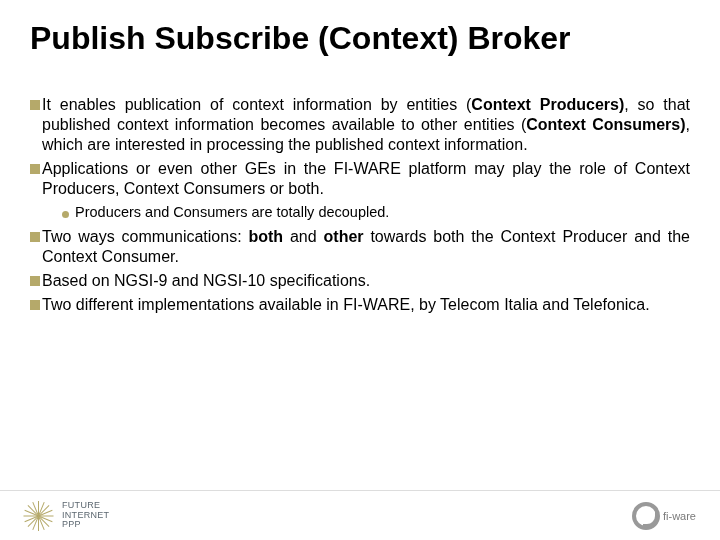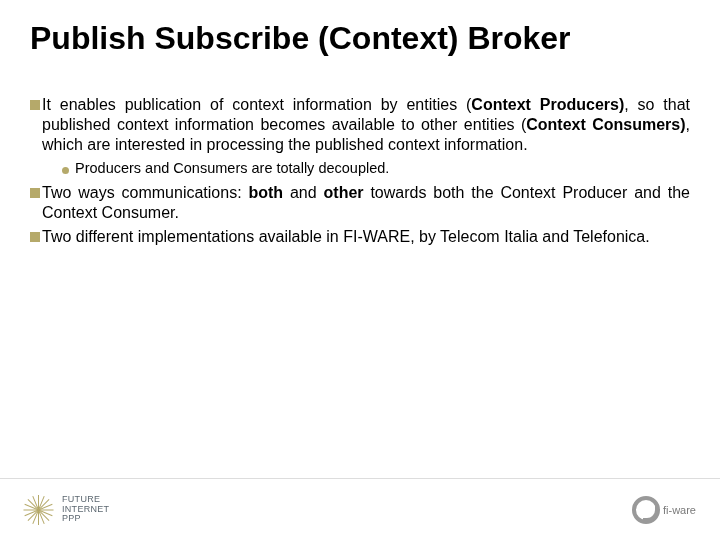--- a/index.html
+++ b/index.html
@@ -6,21 +6,21 @@
   html, body { width: 720px; height: 540px; background: #fff; font-family: Arial, Helvetica, sans-serif; color: #000; overflow: hidden; }
   .slide { width: 720px; height: 540px; position: relative; padding: 20px 30px 0 30px; }
   .title { font-size: 32px; font-weight: bold; margin-bottom: 38px; }
   .body { font-size: 16px; line-height: 1.25; }
   .bullet { display: flex; align-items: flex-start; margin-bottom: 4px; text-align: justify; }
   .sq { flex: 0 0 auto; width: 10px; height: 10px; background: #b5a96a; margin-right: 2px; margin-top: 5px; }
   .bullet .txt { flex: 1; }
   .subbullet { display: flex; align-items: center; margin: 2px 0 6px 32px; font-size: 14.5px; }
   .dot { flex: 0 0 auto; width: 7px; height: 7px; background: #b5a96a; border-radius: 50%; margin-right: 6px; margin-top: 5px; }
   b { font-weight: bold; }
-  .footer { position: absolute; left: 0; right: 0; bottom: 0; height: 62px; border-top: 1px solid #ddd; display: flex; align-items: center; justify-content: space-between; padding: 0 24px; }
+  .footer { position: absolute; left: 0; right: 0; bottom: 0; height: 50px; border-top: 1px solid #ddd; display: flex; align-items: center; justify-content: space-between; padding: 0 24px; }
   .logo-left { display: flex; align-items: center; gap: 8px; }
   .star { position: relative; width: 30px; height: 30px; }
   .ray { position: absolute; left: 14px; top: 0; width: 1px; height: 30px; background: #b5a96a; transform-origin: 50% 50%; }
   .ppp-text { font-size: 9px; color: #5c6770; line-height: 1.05; letter-spacing: 0.3px; }
   .logo-right { display:flex; align-items:center; gap:3px; }
   .ring { width: 28px; height: 28px; border: 4px solid #999; border-radius: 50%; position: relative; }
   .ring::after { content:""; position:absolute; right:-3px; bottom:-2px; width:12px; height:12px; border:4px solid #999; border-left:none; border-top:none; border-radius: 0 0 12px 0; }
   .fw { font-size: 11px; color: #7a7a7a; }
 </style>
 </head>
@@ -31,34 +31,42 @@
 
   <div class="body">
 
     <div class="bullet">
       <span class="sq"></span>
       <span class="txt">
         <span>It enables publication of context information by entities (</span><b>Context Producers)</b><span>, so that published context information becomes available to other entities (</span><b>Context Consumers)</b><span>, which are interested in processing the published context information.</span>
       </span>
     </div>
 
+    <div class="bullet">
+      <span class="sq"></span>
+      <span class="txt">Applications or even other GEs in the FI-WARE platform may play the role of Context Producers, Context Consumers or both.</span>
+    </div>
 
     <div class="subbullet">
       <span class="dot"></span>
       <span>Producers and Consumers are totally decoupled.</span>
     </div>
 
     <div class="bullet">
       <span class="sq"></span>
       <span class="txt">
         <span>Two ways communications: </span><b>both</b><span> and </span><b>other</b><span> towards both the Context Producer and the Context Consumer.</span>
       </span>
     </div>
 
 
+    <div class="bullet">
+      <span class="sq"></span>
+      <span class="txt">Based on NGSI-9 and NGSI-10 specifications.</span>
+    </div>
 
     <div class="bullet">
       <span class="sq"></span>
       <span class="txt">Two different implementations available in FI-WARE, by Telecom Italia and Telefonica.</span>
     </div>
 
   </div>
 
   <div class="footer">
     <div class="logo-left">

